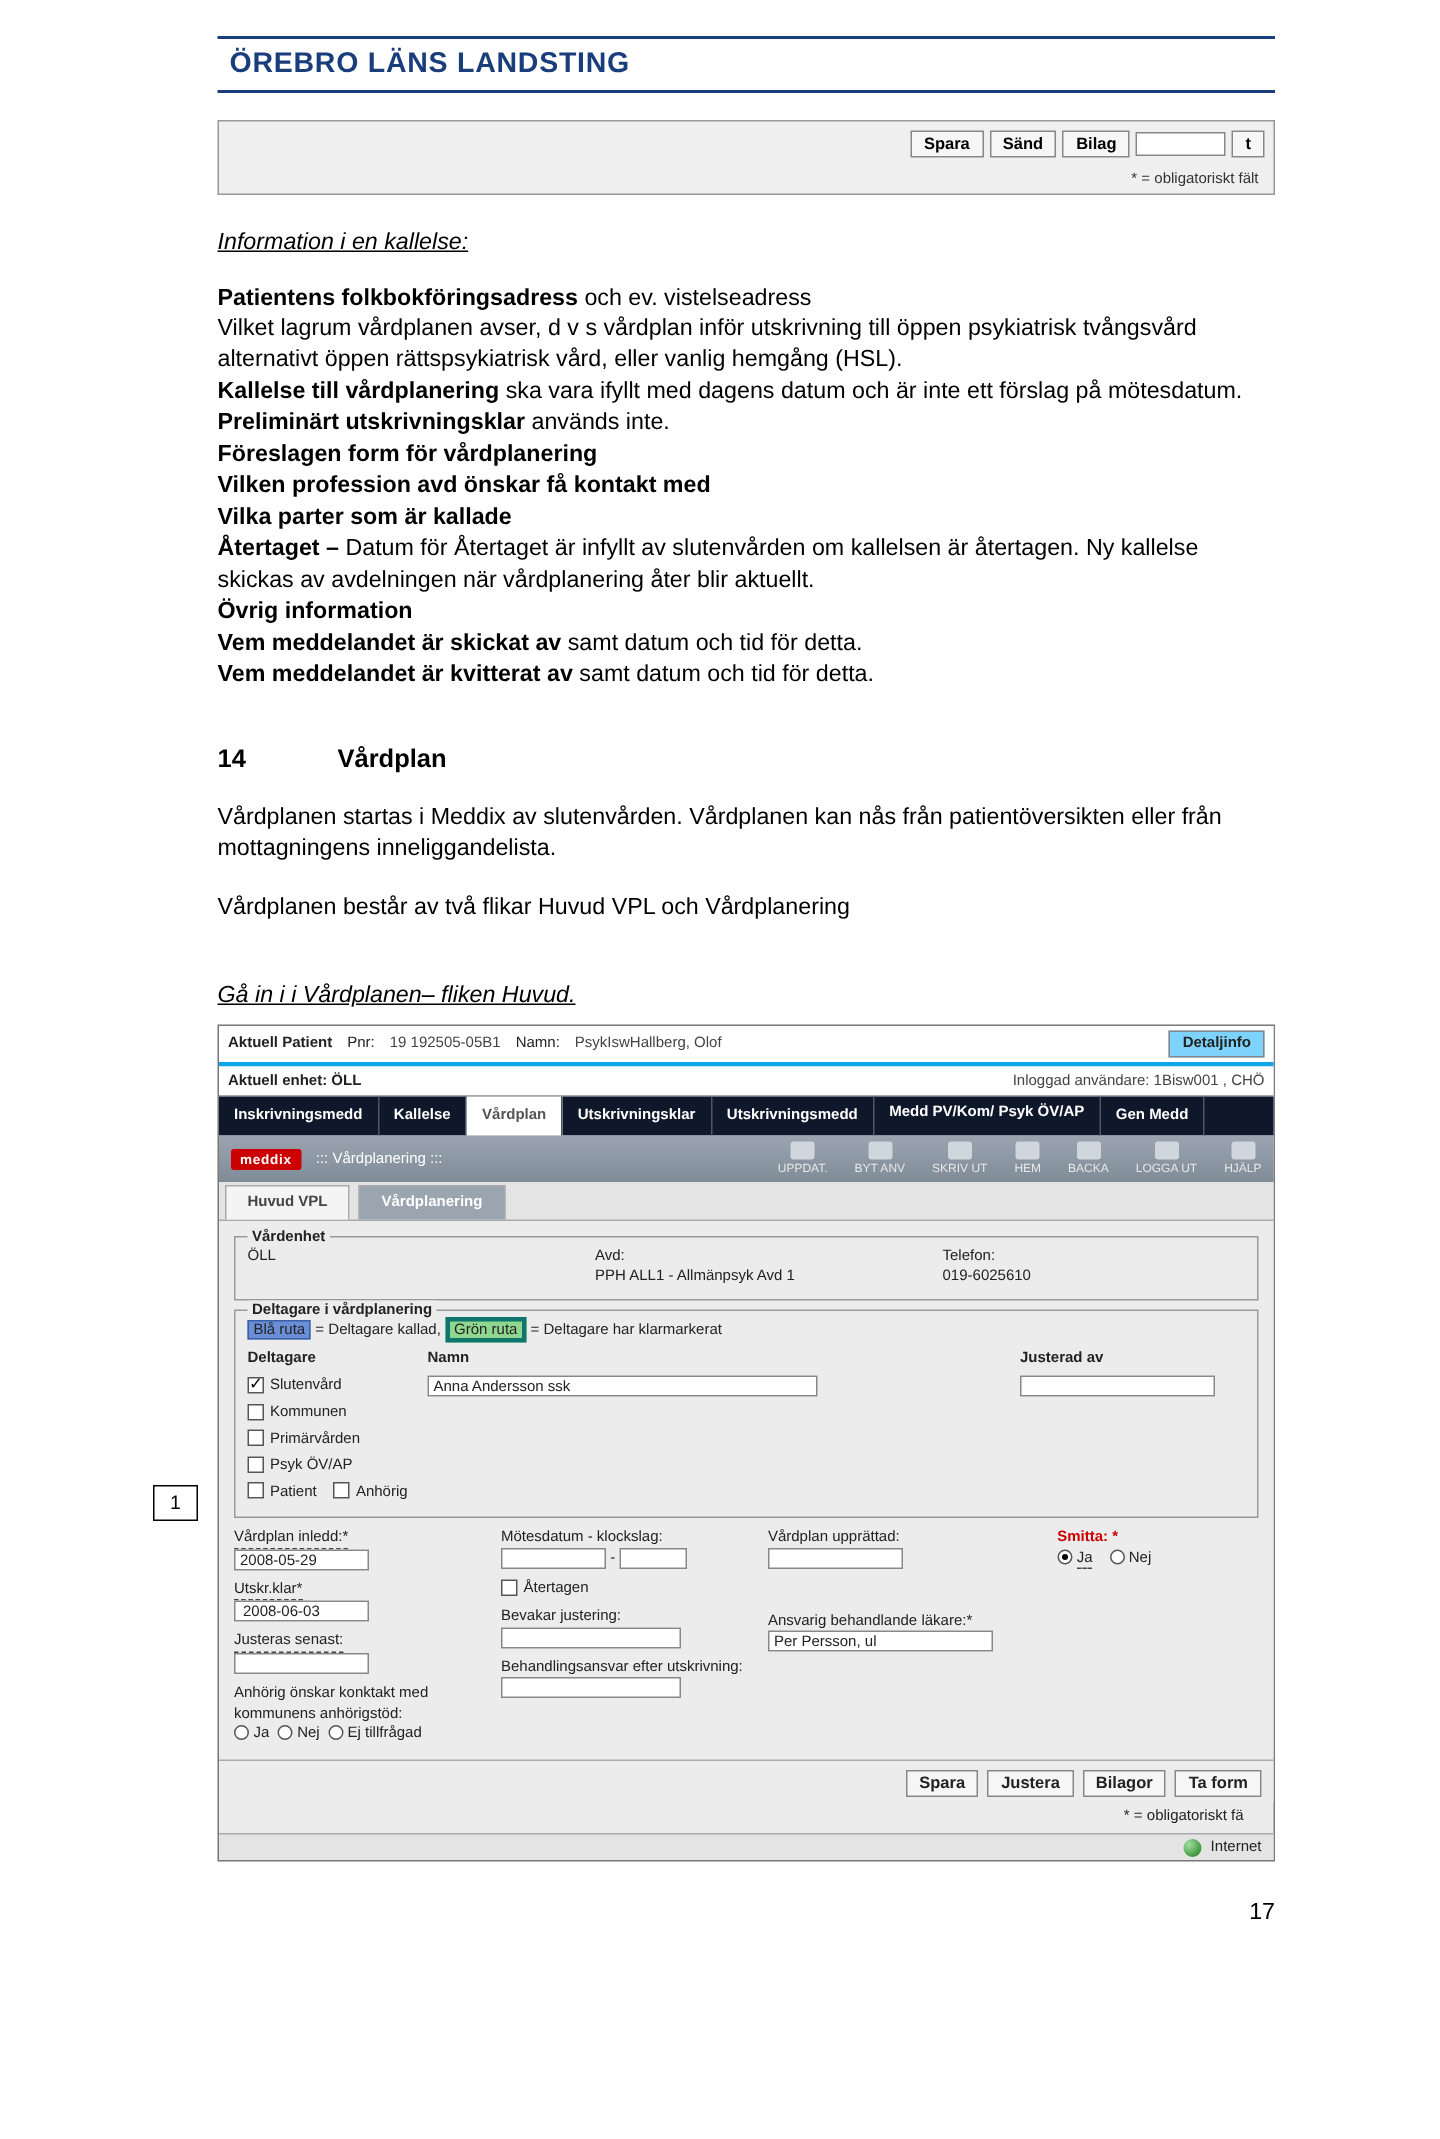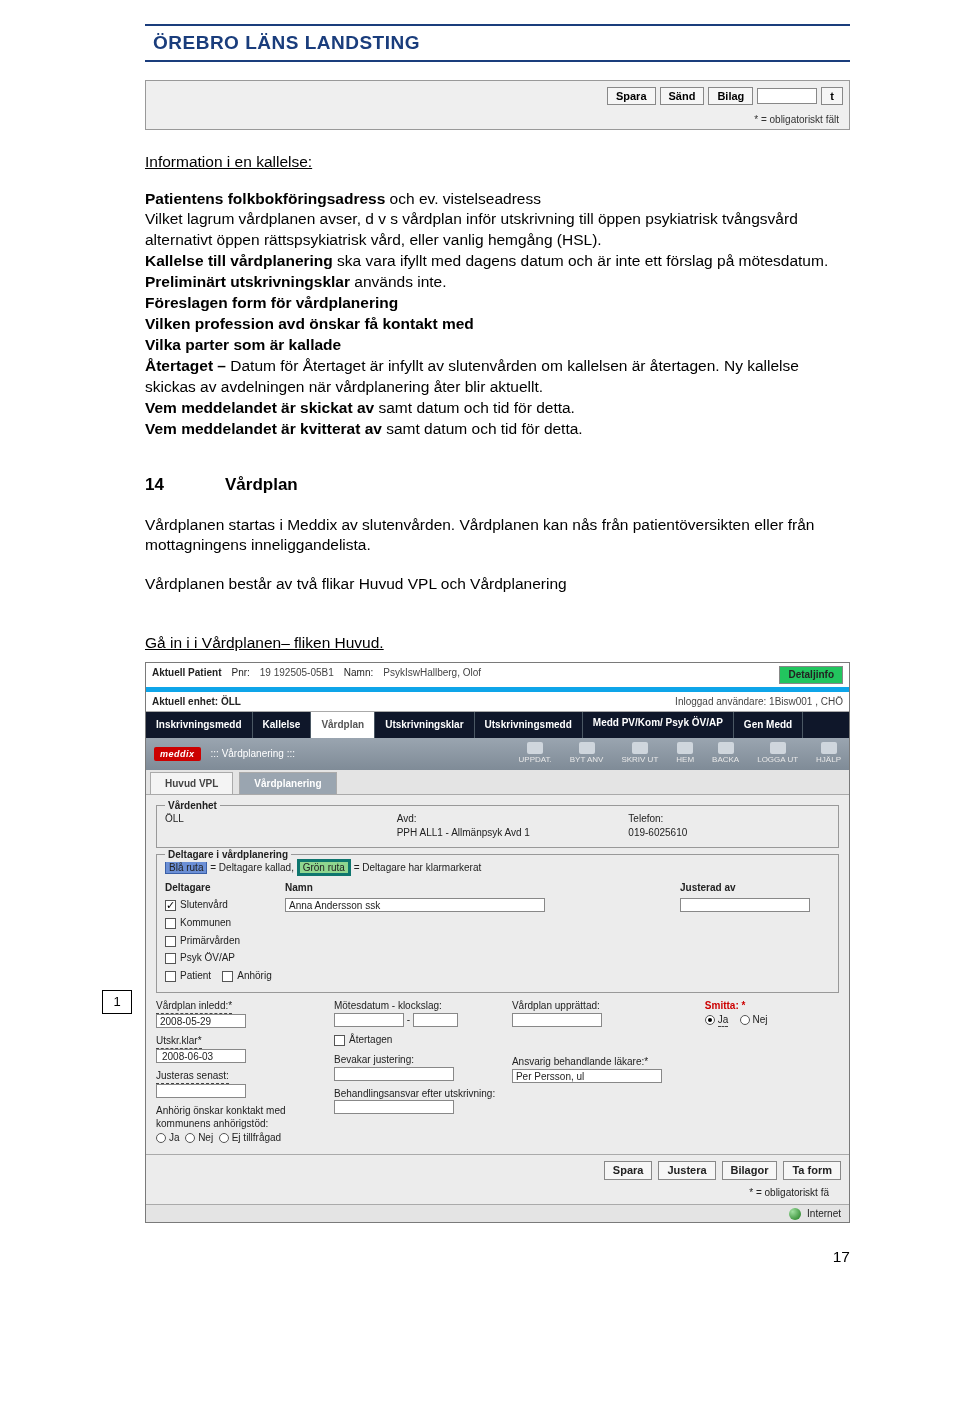--- a/index.html
+++ b/index.html
@@ -62,21 +62,21 @@
   }
   .top-strip-foot {
     position: absolute;
     right: 10px;
     bottom: 2px;
     font-size: 10px;
     color: #333;
   }
   
   .sec { margin-top: 22px; }
-  .underline { text-decoration: underline; }
+  .underline { text-decoration: underline; font-style: italic; }
   .bold { font-weight: bold; }
   .body-block { margin-top: 16px; }
   .body-block p, .body-block div { margin: 0; }
   .h14 {
     margin-top: 34px;
     font-weight: bold;
     font-size: 17px;
   }
   .h14 .num { display: inline-block; width: 80px; }
   .para { margin-top: 18px; }
@@ -85,31 +85,32 @@
     margin-top: 8px;
     border: 1px solid #7a7a7a;
     background: #ececec;
     font-family: Tahoma, Verdana, Arial, sans-serif;
     font-size: 10px;
     color: #222;
     position: relative;
   }
   .app-top1 {
     background: #fff;
-    border-bottom: 5px solid #0ea5e9;
+    border-bottom: 3px solid #0ea5e9;
     padding: 3px 6px;
     display: flex;
+    align-items: center;
     gap: 10px;
   }
   .app-top1 .lbl { font-weight: bold; }
   .app-top1 .val { color: #444; }
   .app-top1 .detaljinfo {
     margin-left: auto;
     border: 1px solid #888;
-    background: #22c55e;
+    background: #7dd3fc;
     padding: 1px 8px;
     font-weight: bold;
   }
   .app-top2 {
     background: #fff;
     border-bottom: 1px solid #aaa;
     padding: 3px 6px;
     display: flex;
   }
   .app-top2 .right { margin-left: auto; color: #444; }
@@ -139,21 +140,20 @@
     font-size: 10px;
   }
   .crumb .brand {
     background: #c00;
     color: #fff;
     font-weight: bold;
     padding: 1px 6px;
     border-radius: 2px;
     font-size: 9px;
     letter-spacing: .5px;
-    font-style: italic;
   }
   .crumb .icons {
     margin-left: auto;
     display: flex;
     gap: 18px;
     align-items: flex-end;
     font-size: 8px;
     color: #e8e8e8;
     text-align: center;
   }
@@ -328,20 +328,21 @@
       </div>
       <div>
         <span class="bold">Preliminärt utskrivningsklar</span><span> används inte.</span>
       </div>
       <div class="bold">Föreslagen form för vårdplanering</div>
       <div class="bold">Vilken profession avd önskar få kontakt med</div>
       <div class="bold">Vilka parter som är kallade</div>
       <div>
         <span class="bold">Återtaget – </span><span>Datum för Återtaget är infyllt av slutenvården om kallelsen är återtagen. Ny kallelse skickas av avdelningen när vårdplanering åter blir aktuellt.</span>
       </div>
+      <div class="bold">Övrig information</div>
       <div>
         <span class="bold">Vem meddelandet är skickat av</span><span> samt datum och tid för detta.</span>
       </div>
       <div>
         <span class="bold">Vem meddelandet är kvitterat av</span><span> samt datum och tid för detta.</span>
       </div>
     </div>
   </div>
 
   <div class="h14">

